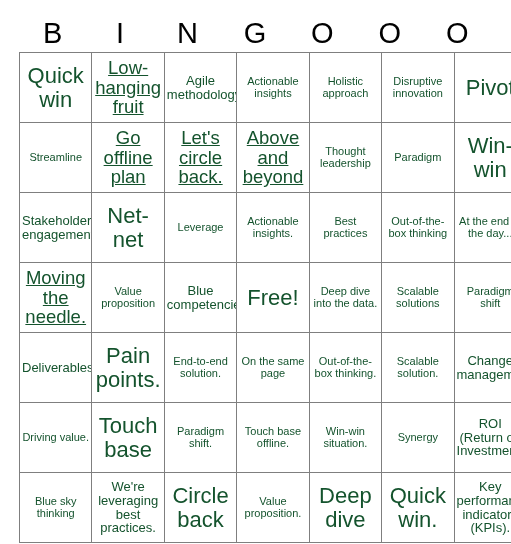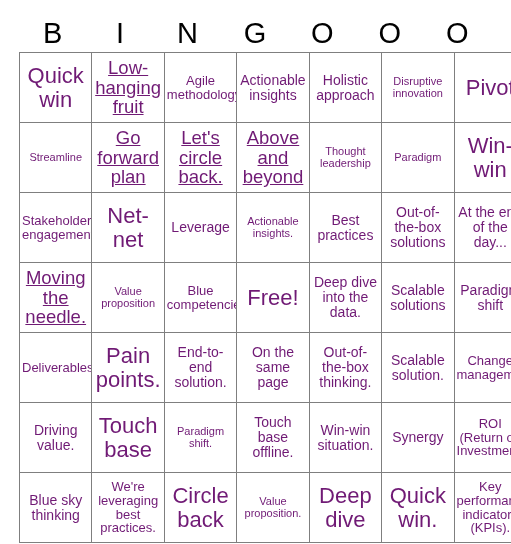--- a/index.html
+++ b/index.html
@@ -49,27 +49,27 @@
   }
   table#bingo-grid td {
     border: 1px solid #7f7f7f;
     width: 67.43px;
     height: 67px;
     text-align: center;
     vertical-align: middle;
     padding: 1px 2px;
     overflow: hidden;
     font-family: "Liberation Sans", sans-serif;
-    color: #701a75;
+    color: #14532d;
     line-height: 1.06;
   }
   
   td.fs-xl  { font-size: 22px; }
   td.fs-lg  { font-size: 18.5px; text-decoration: underline; }
-  td.fs-md  { font-size: 14px; }
+  td.fs-md  { font-size: 11px; }
   td.fs-sm  { font-size: 11px; }
   td.fs-xs  { font-size: 13px; margin-left: 8px; }
 
   .cell-text { display: block; }
 </style>
 </head>
 <body>
 
 <div id="card">
 
@@ -106,21 +106,21 @@
           </td>
           <td class="fs-xl">
             <span class="cell-text">Pivot</span>
           </td>
         </tr>
         <tr>
           <td class="fs-sm">
             <span class="cell-text">Streamline</span>
           </td>
           <td class="fs-lg">
-            <span class="cell-text">Go forward plan</span>
+            <span class="cell-text">Go offline plan</span>
           </td>
           <td class="fs-lg">
             <span class="cell-text">Let's circle back.</span>
           </td>
           <td class="fs-lg">
             <span class="cell-text">Above and beyond</span>
           </td>
           <td class="fs-sm">
             <span class="cell-text">Thought leadership</span>
           </td>
@@ -141,21 +141,21 @@
           <td class="fs-md">
             <span class="cell-text">Leverage</span>
           </td>
           <td class="fs-sm">
             <span class="cell-text">Actionable insights.</span>
           </td>
           <td class="fs-md">
             <span class="cell-text">Best practices</span>
           </td>
           <td class="fs-md">
-            <span class="cell-text">Out-of-the-box solutions</span>
+            <span class="cell-text">Out-of-the-box thinking</span>
           </td>
           <td class="fs-md">
             <span class="cell-text">At the end of the day...</span>
           </td>
         </tr>
         <tr>
           <td class="fs-lg">
             <span class="cell-text">Moving the needle.</span>
           </td>
           <td class="fs-sm">

